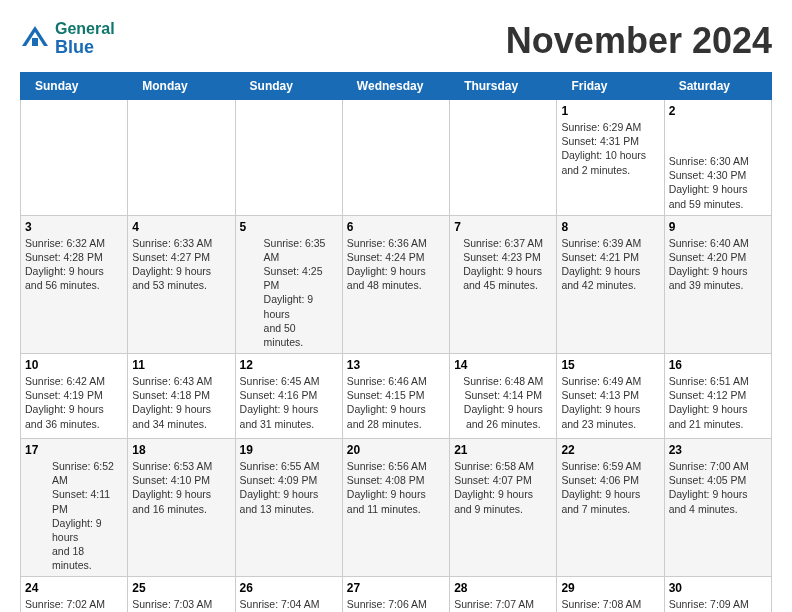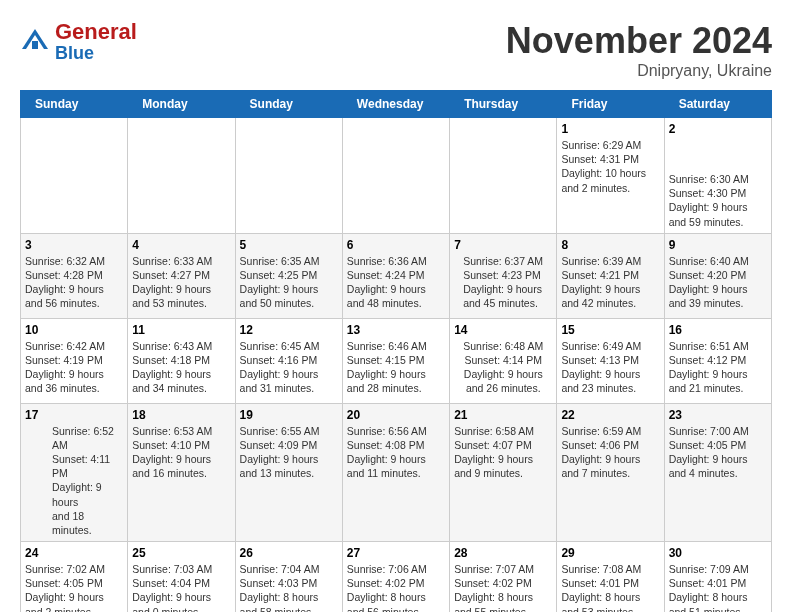--- a/index.html
+++ b/index.html
@@ -19,23 +19,23 @@
     .logo {
       display: flex;
       align-items: center;
     }
     .logo-text {
       display: flex;
       flex-direction: column;
       line-height: 1.1;
     }
     .logo-general {
-      font-size: 22px;
+      font-size: 16px;
       font-weight: bold;
-      color: #b91c1c;
+      color: #0f766e;
     }
     .logo-blue {
       font-size: 18px;
       font-weight: bold;
       color: #1a6bb5;
     }
     .logo-icon {
       width: 30px;
       height: 30px;
       margin-right: 5px;
@@ -101,21 +101,20 @@
       <polygon points="15,8 24,22 6,22" fill="#fff"></polygon>
       <rect x="12" y="14" width="6" height="8" fill="#1a6bb5"></rect>
     </svg>
     <div class="logo-text">
       <span class="logo-general">General</span>
       <span class="logo-blue">Blue</span>
     </div>
   </div>
   <div class="title-area">
     <div class="month-title">November 2024</div>
-    <div class="location">Dnipryany, Ukraine</div>
   </div>
 </div>
 
 <table class="calendar">
   <thead>
     <tr>
     <th>Sunday</th>
         <th>Monday</th>
         <th>Sunday</th>
         <th>Wednesday</th>
@@ -156,21 +155,21 @@
         </td>
         <td>
           <div class="day-num">4</div>
           <div class="day-info" style="white-space: pre-line;">Sunrise: 6:33 AM
 Sunset: 4:27 PM
 Daylight: 9 hours
 and 53 minutes.</div>
         </td>
         <td>
           <div class="day-num">5</div>
-          <div class="day-info" style="white-space: pre-line;">Sunrise: 6:35 AM
+          <div class="day-info" style="white-space: pre-line; margin-left: 24px;">Sunrise: 6:35 AM
 Sunset: 4:25 PM
 Daylight: 9 hours
 and 50 minutes.</div>
         </td>
         <td>
           <div class="day-num">6</div>
           <div class="day-info" style="white-space: pre-line;">Sunrise: 6:36 AM
 Sunset: 4:24 PM
 Daylight: 9 hours
 and 48 minutes.</div>

